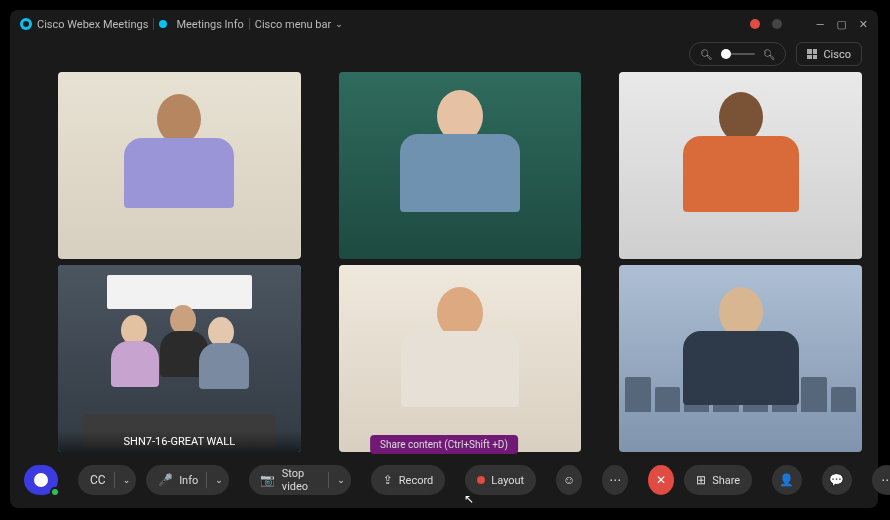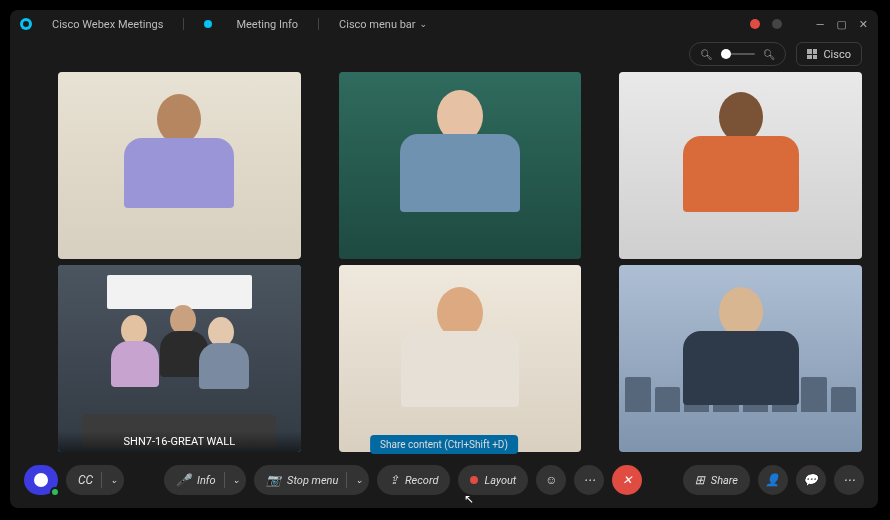--- a/index.html
+++ b/index.html
@@ -23,21 +23,21 @@
   
   .titlebar {
     height: 28px;
     display: flex;
     align-items: center;
     padding: 0 10px;
     gap: 10px;
     font-size: 11px;
     color: #bbb;
   }
-  .titlebar .left { display: flex; align-items: center; gap: 20px; }
+  .titlebar .left { display: flex; align-items: center; gap: 5px; }
   .logo { width: 12px; height: 12px; border-radius: 50%; background: #07C1F5; position: relative; }
   .logo::after { content:""; position:absolute; inset:3px; border-radius:50%; background:#1a1a1a; }
   .divider { width:1px; height:12px; background:#444; }
   .info-dot { width:8px; height:8px; border-radius:50%; background:#07C1F5; margin-right:4px; }
   .menubar { display:flex; align-items:center; gap:4px; color:#bbb; }
   .chev { font-size:9px; }
   .titlebar .spacer { flex:1; }
   .win-controls { display:flex; align-items:center; gap:12px; }
   .dot-red { width:10px; height:10px; border-radius:50%; background:#E04B42; }
   .dot-grey { width:10px; height:10px; border-radius:50%; background:#444; }
@@ -123,37 +123,37 @@
   .skyline span:nth-child(odd){height:70%;}
   .skyline span:nth-child(even){height:50%;}
   .board{position:absolute;top:10px;left:20%;right:20%;height:34px;background:#f2f2f2;border-radius:2px;}
   .table{position:absolute;bottom:4px;left:10%;right:10%;height:34px;background:#3b3b3b;border-radius:6px 6px 2px 2px;}
 
   
   .tooltip {
     position:absolute;
     left:50%; transform:translateX(-50%);
     bottom:54px;
-    background:#0369a1; color:#ddd;
+    background:#701a75; color:#ddd;
     font-size:10px;
     padding:4px 10px;
     border-radius:4px;
     white-space:nowrap;
   }
 
   
   .controls {
     height:50px;
     display:flex;
     align-items:center;
     padding:0 14px 6px 14px;
     gap:10px;
   }
   .controls .left, .controls .center, .controls .right {
-    display:flex; align-items:center; gap:8px;font-style:italic;
+    display:flex; align-items:center; gap:20px;
   }
   .controls .center { flex:1; justify-content:center; }
   .pill {
     display:flex; align-items:center; gap:6px;
     background:#333;
     border-radius:18px;
     padding:0 12px; height:30px;
     font-size:11px; color:#ddd;
   }
   .pill.split { padding-right:6px; }
@@ -180,21 +180,21 @@
 <body>
 
 <div class="app">
 
   <div class="titlebar">
     <div class="left">
       <span class="logo"></span>
       <span>Cisco Webex Meetings</span>
       <span class="divider"></span>
       <span class="info-dot"></span>
-      <span>Meeting Info</span>
+      <span>Meetings Info</span>
       <span class="divider"></span>
       <span class="menubar">
         <span>Cisco menu bar</span>
         <span class="chev">⌄</span>
       </span>
     </div>
     <div class="spacer"></div>
     <div class="win-controls">
       <span class="dot-red"></span>
       <span class="dot-grey"></span>
@@ -304,21 +304,21 @@
 
     <div class="center">
       <div class="pill split">
         <span class="ic">🎤</span>
         <span>Info</span>
         <span class="sep"></span>
         <span class="chev">⌄</span>
       </div>
       <div class="pill split">
         <span class="ic">📷</span>
-        <span>Stop menu</span>
+        <span>Stop video</span>
         <span class="sep"></span>
         <span class="chev">⌄</span>
       </div>
       <div class="pill">
         <span class="ic">⇪</span>
         <span>Record</span>
       </div>
       <div class="pill">
         <span class="rec-dot"></span>
         <span>Layout</span>

